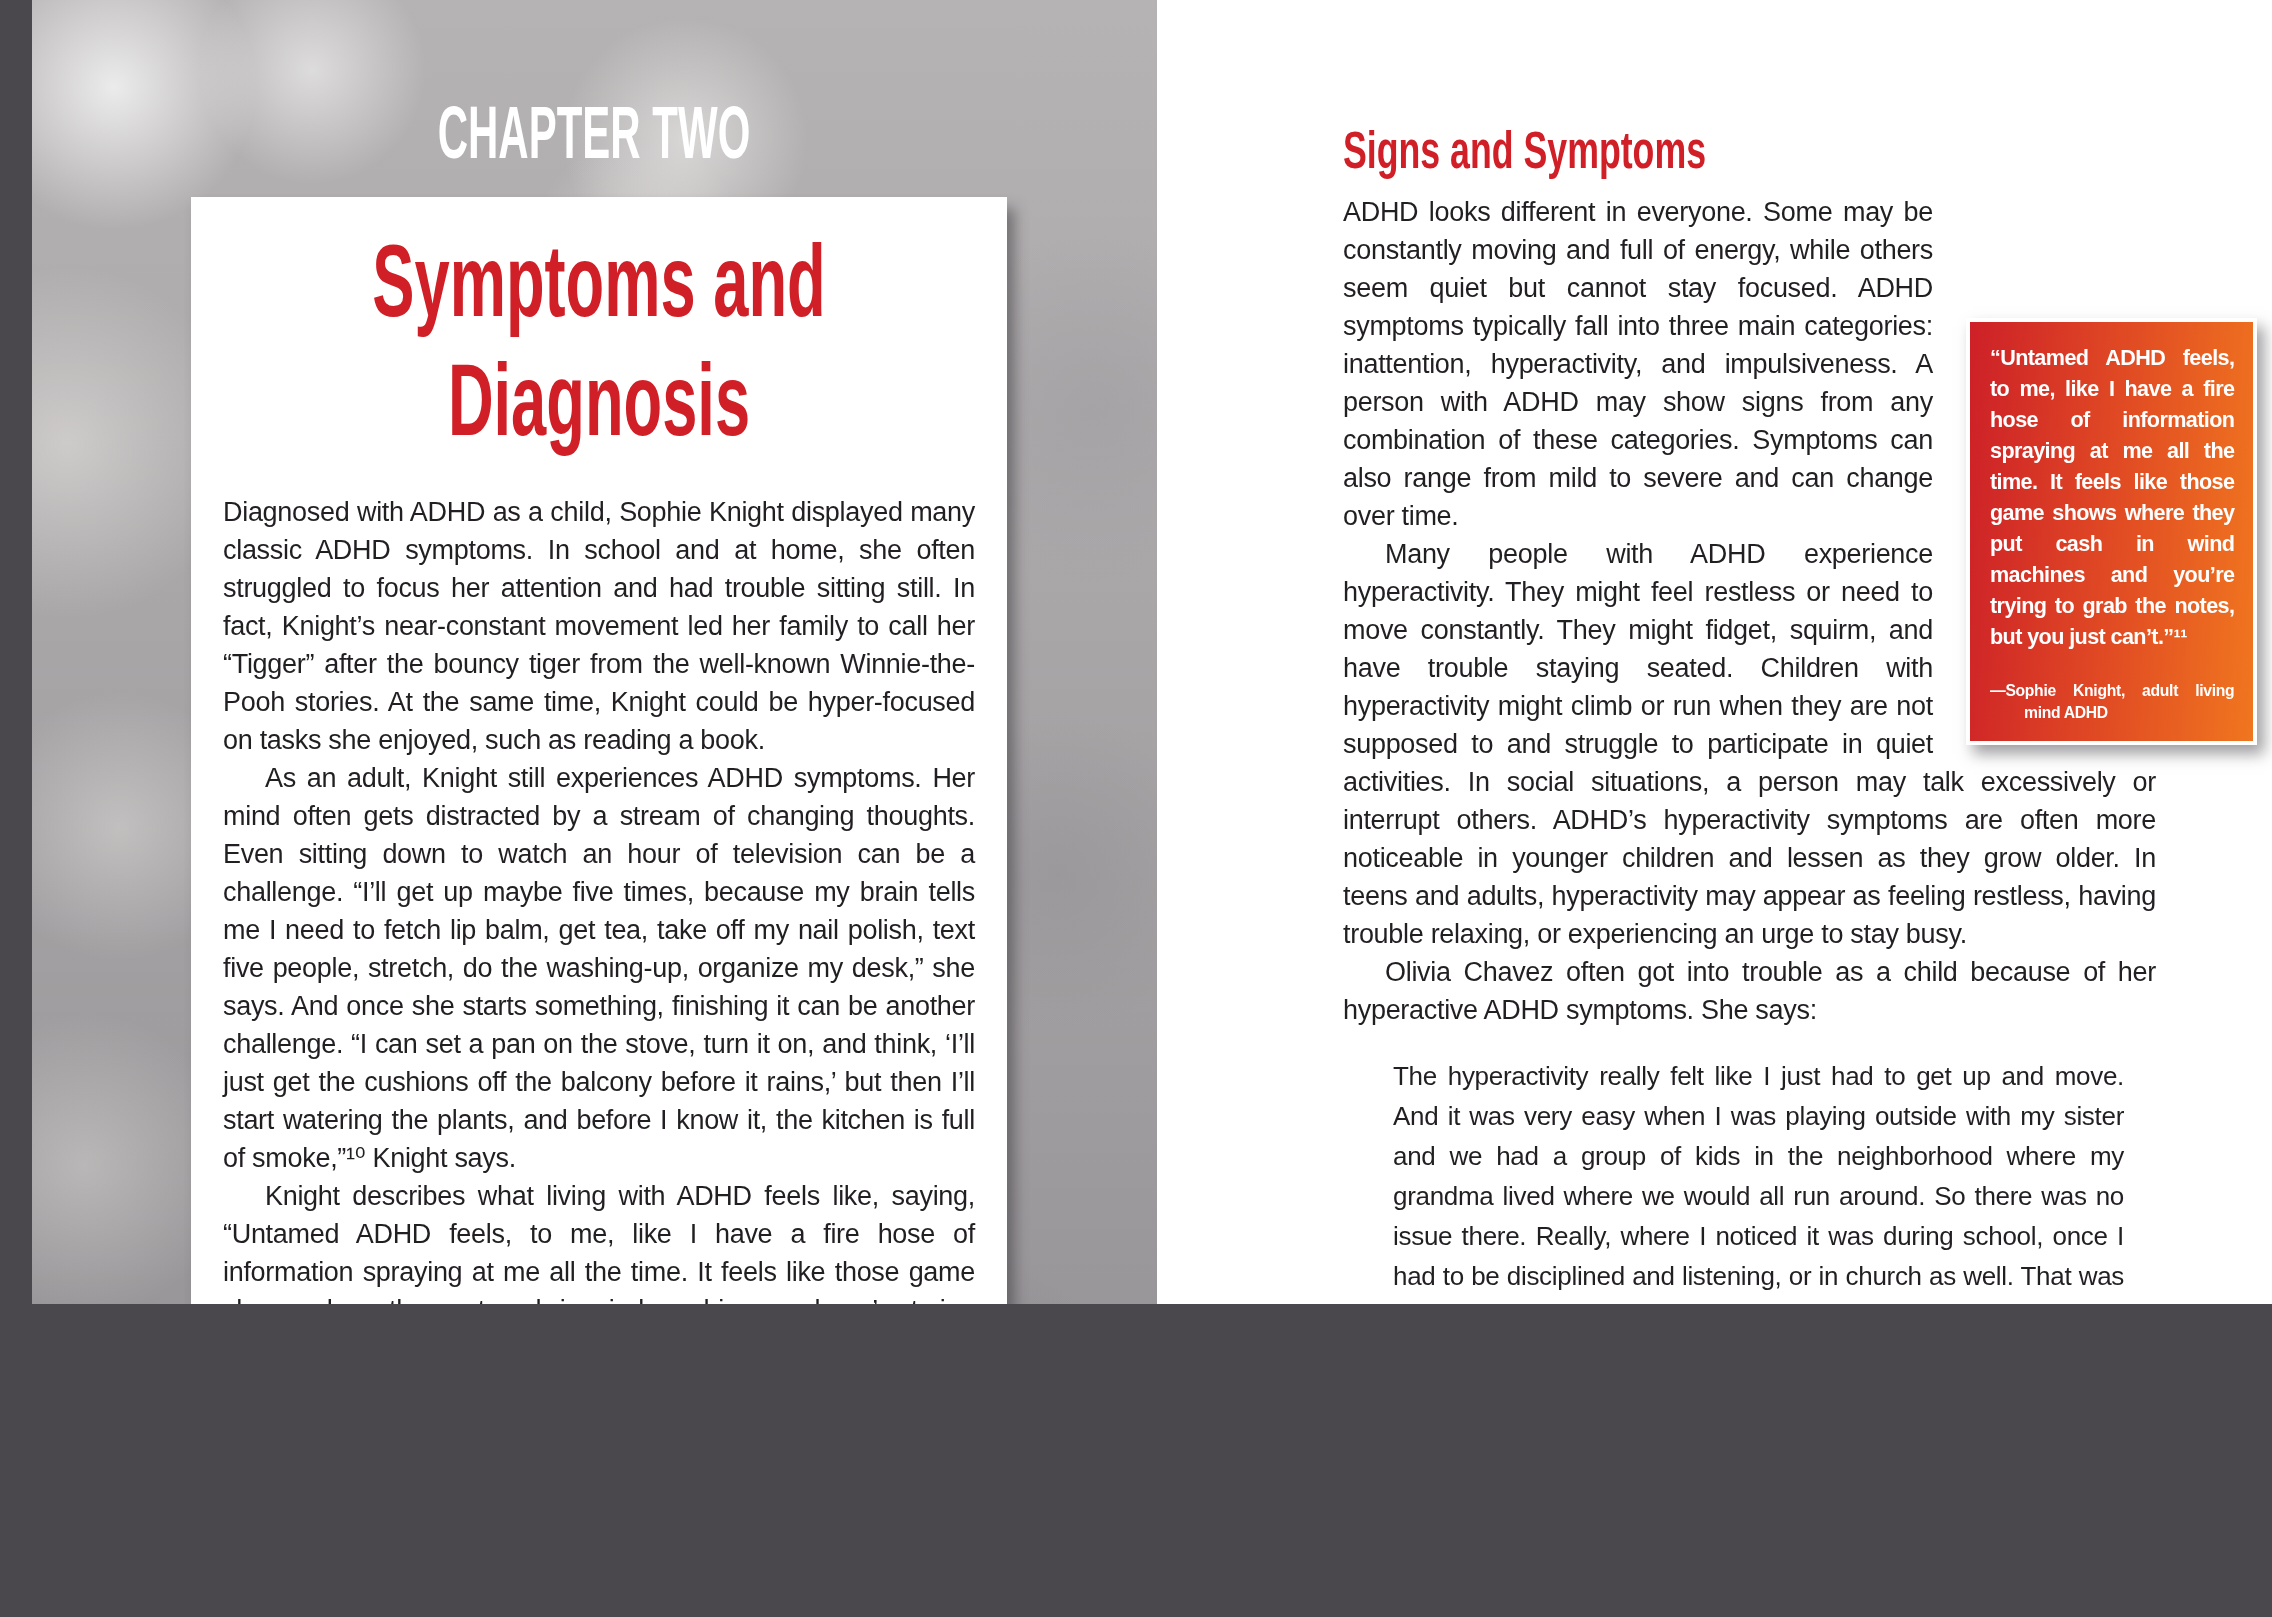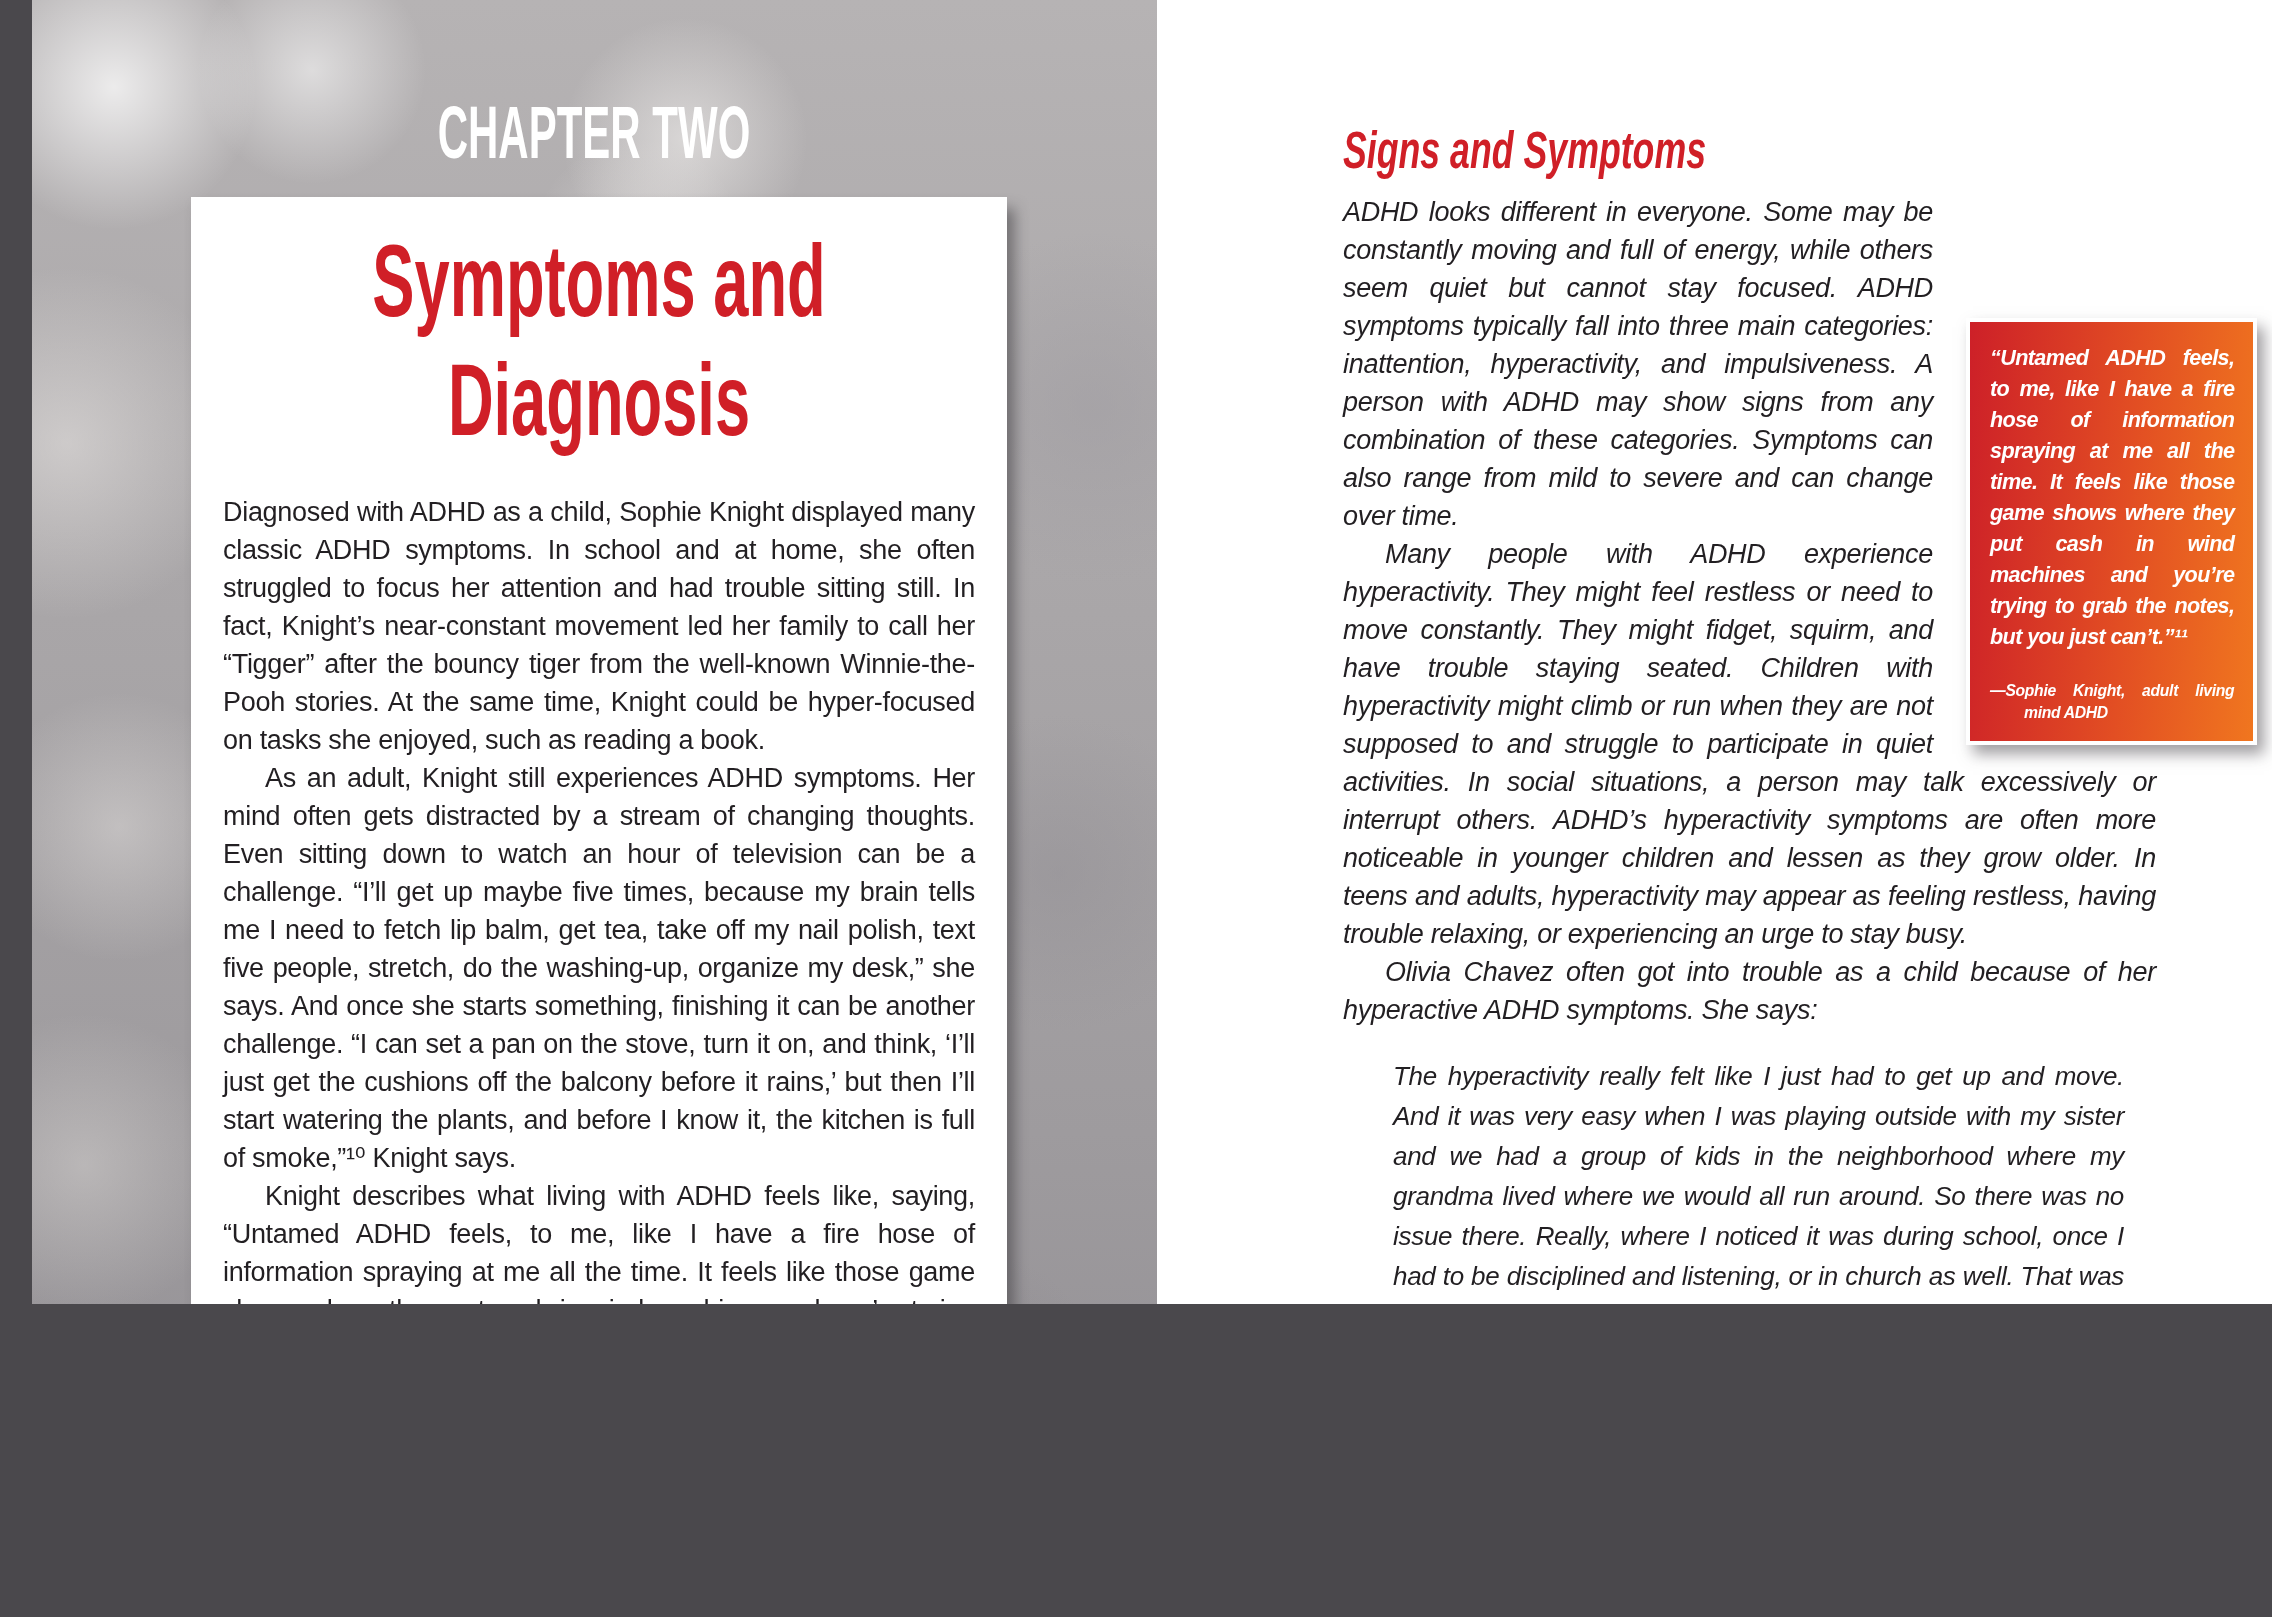--- a/index.html
+++ b/index.html
@@ -52,21 +52,21 @@
     letter-spacing:-0.3px;text-align:justify;
   }
   .body-copy.indent{text-indent:42px;}
   .pagenum{position:absolute;font-size:30px;letter-spacing:0;}
   .pagenum-left{left:159px;width:816px;top:1520px;text-align:right;color:#ffffff;}
   
   .page-right{
     position:absolute;left:1125px;top:0;width:1148px;height:1617px;background:#ffffff;
   }
   .content-right{
-    position:absolute;left:186px;top:124px;width:813px;font-style:italic;
+    position:absolute;left:186px;top:124px;width:813px;
   }
   .section-heading{
     margin:0 0 15px 0;color:var(--accent-red,#d01f27);font-weight:bold;
     font-size:51px;line-height:54px;
     transform:scaleX(.70);transform-origin:left top;white-space:nowrap;
   }
   .pullquote{
     float:right;display:block;box-sizing:border-box;
     width:291px;margin:125px -101px 17.5px 33px;
     border:4.7px solid #ffffff;

